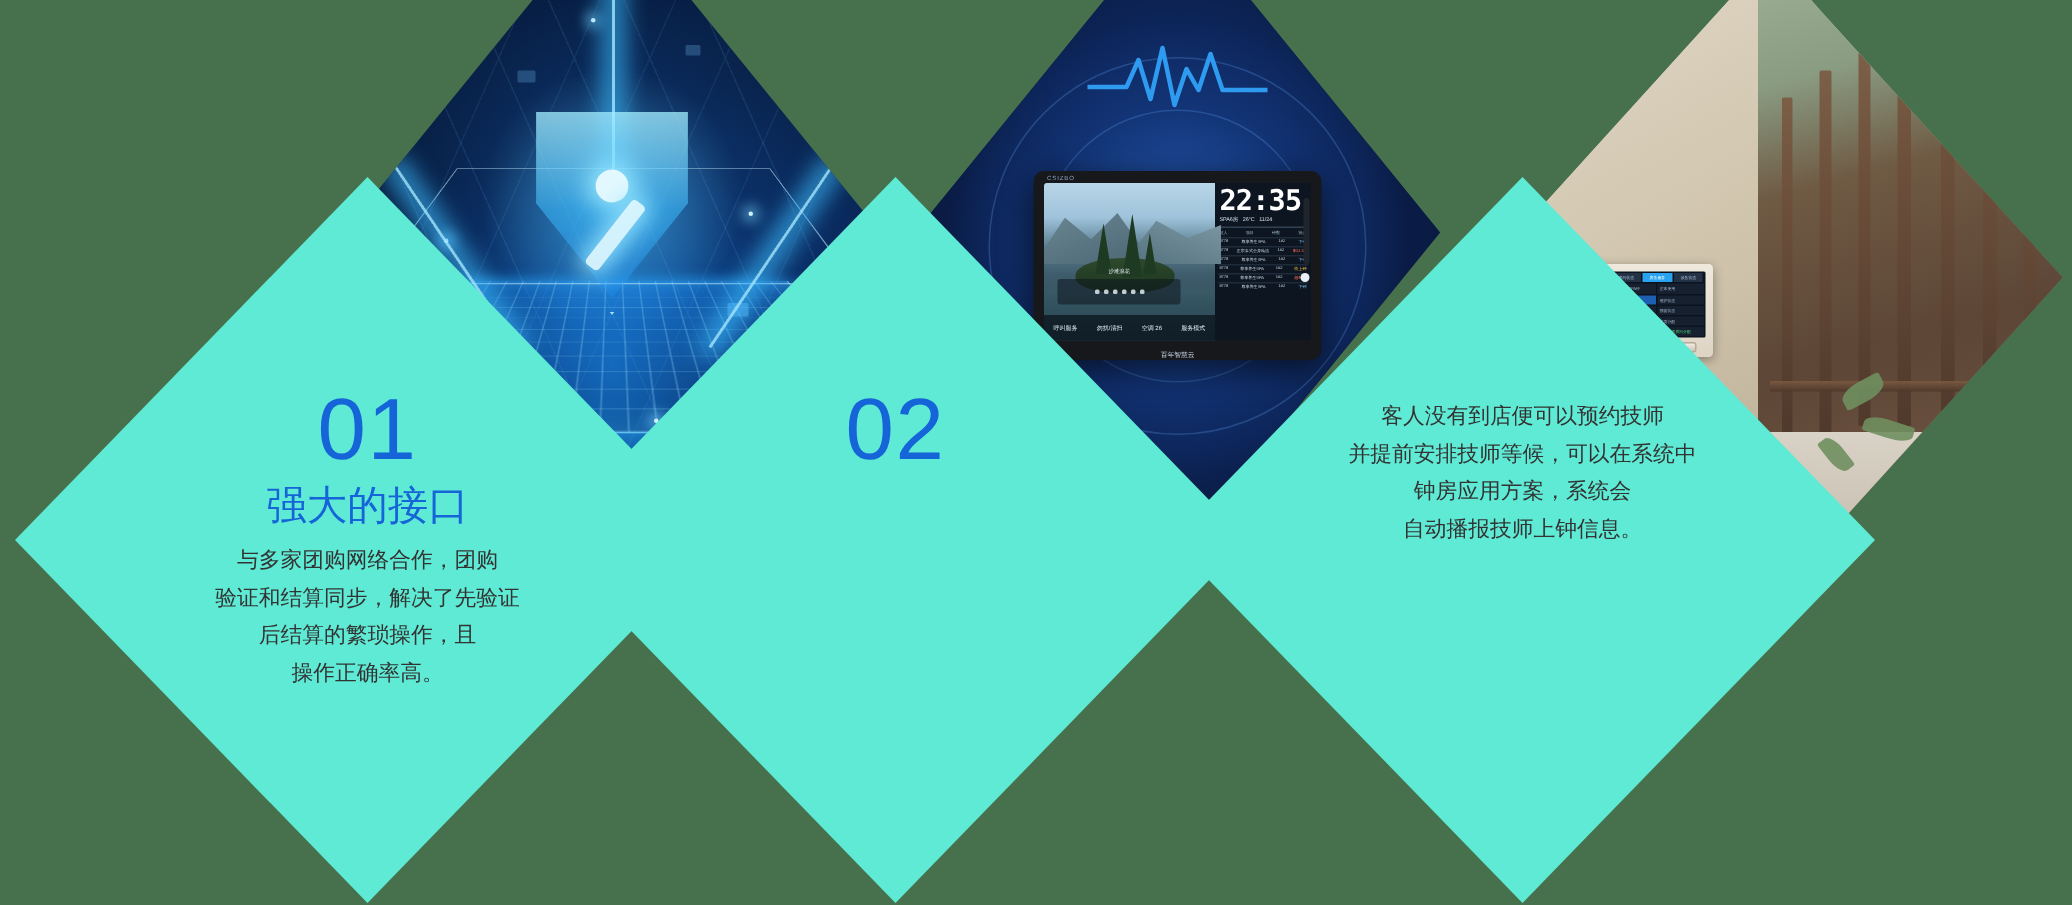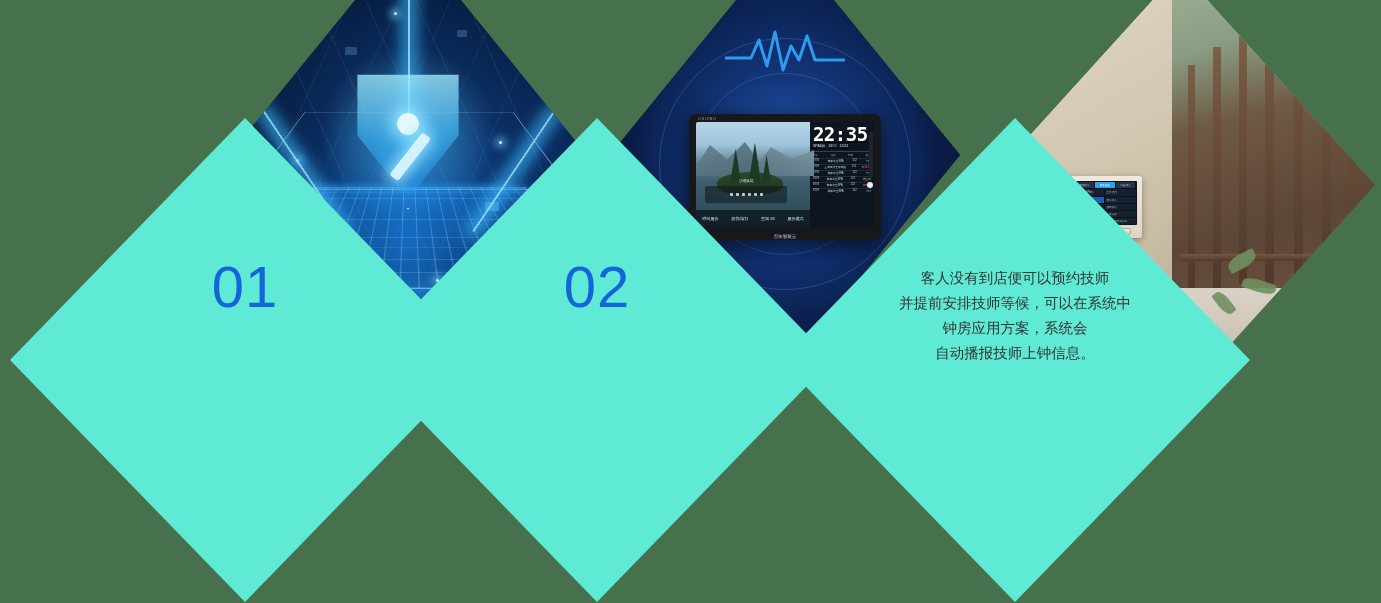--- a/index.html
+++ b/index.html
@@ -135,21 +135,21 @@
   .media-bar{position:absolute;left:8%;bottom:22%;width:72%;height:17%;
     background:rgba(12,22,30,.55);border-radius:2px;display:flex;align-items:center;
     justify-content:center;gap:3px;}
   .media-lbl{position:absolute;left:0;top:-7px;width:100%;text-align:center;
     font-size:3.6px;color:#dfe9f2;}
   .mdot{width:3px;height:3px;background:#dfe9f2;border-radius:1px;opacity:.85;}
   .btm-bar{position:absolute;left:0;bottom:0;width:100%;height:16%;
     background:rgba(8,16,24,.70);display:flex;align-items:center;color:#e3edf6;
     font-size:4px;justify-content:space-around;}
   .right-panel{flex:0 0 36%;background:#0d1620;display:flex;flex-direction:column;}
-  .clock-box{padding:3px 2px 2px 3px;text-decoration:underline;}
+  .clock-box{padding:3px 2px 2px 3px;}
   .clock{font-family:"DejaVu Sans Mono","Liberation Mono",monospace;
     font-size:19px;line-height:.95;color:#fff;letter-spacing:-.5px;font-weight:bold;}
   .clock-meta{display:flex;gap:3px;align-items:center;font-size:3.6px;color:#cfe0f0;margin-top:1px;}
   .tbl{margin:1px 2px;border-top:1px solid rgba(120,150,180,.35);font-size:2.7px;color:#c6d6e6;}
   .tbl .thead{display:flex;justify-content:space-between;padding:1px 1px;color:#9ab4cc;}
   .tbl .trow{display:flex;justify-content:space-between;padding:.5px 1px;
     border-top:1px solid rgba(90,120,150,.22);}
   .tbl .st-a{color:#7fc5ff;}
   .tbl .st-b{color:#ff6a5a;}
   .tbl .st-c{color:#ffd24a;}
@@ -415,20 +415,25 @@
           <span class="pbtn"></span>
           <span class="pbtn"></span>
         </div>
       </div>
     </div>
   </div>
 
   <div class="dia card" style="left:10px;top:118px;width:470px;height:484px;">
     <div class="body" style="padding-top:140px;">
       <div class="num">01</div>
+      <div class="ttl">强大的接口</div>
+      <div class="desc">与多家团购网络合作，团购
+验证和结算同步，解决了先验证
+后结算的繁琐操作，且
+操作正确率高。</div>
     </div>
   </div>
 
   <div class="dia card" style="left:362px;top:118px;width:470px;height:484px;text-decoration:underline;">
     <div class="body" style="padding-top:140px;">
       <div class="num">02</div>
     </div>
   </div>
 
   <div class="dia card" style="left:780px;top:118px;width:470px;height:484px;">

